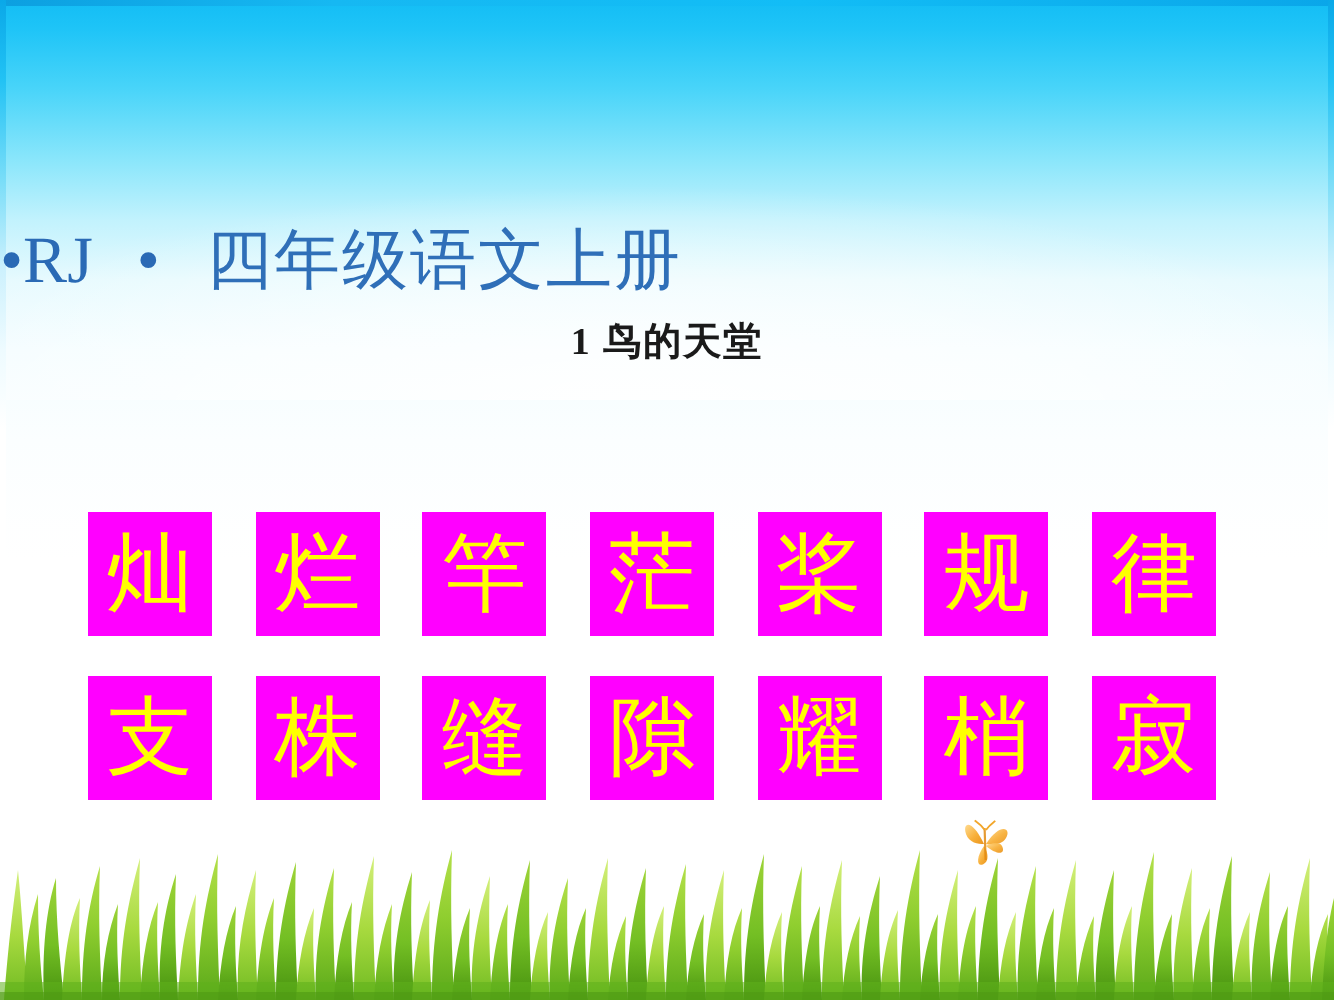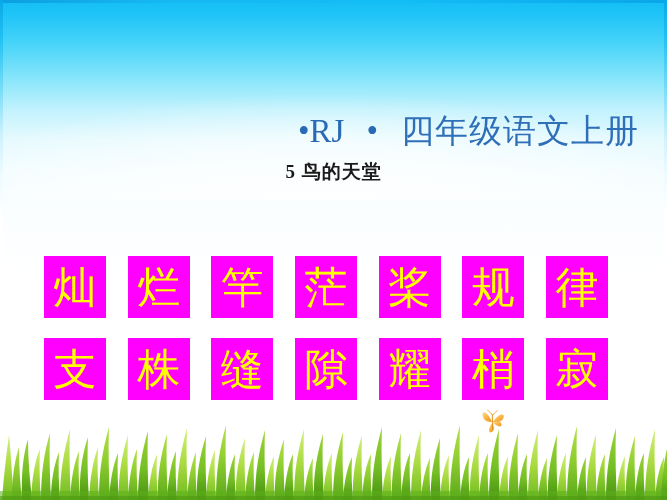--- a/index.html
+++ b/index.html
@@ -66,21 +66,21 @@
     width: 667px; height: 3px;
     background: linear-gradient(to right, #0c9fe0, #16b8f2 25%, #12bdf6 60%, #0aa6e9);
   }
 
   
   .title-main {
     position: absolute;
     left: 0;
     top: 112px;
     width: 639px;
-    text-align: right;
+    text-align: left;
     font-family: "Liberation Serif", serif;
     font-size: 33px;
     line-height: 38px;
     color: #2a6ab5;
     letter-spacing: 1px;
     white-space: nowrap;
   }
   .title-main .rj { letter-spacing: 0px; }
   .title-main .sp { display: inline-block; width: 22px; }
   .title-main .cn { color: #2f6fb8; }
@@ -170,21 +170,21 @@
   <div class="bg-base"></div>
   <div class="bg-sheen"></div>
   <div class="edge-top"></div>
   <div class="edge-left"></div>
   <div class="edge-right"></div>
 
   <div class="title-main">
     <span class="rj">•RJ</span><span class="sp"></span><span>•</span><span class="sp"></span><span class="cn">四年级语文上册</span>
   </div>
 
-  <div class="title-sub">5  鸟的天堂</div>
+  <div class="title-sub">1  鸟的天堂</div>
 
 
   <div class="tile-grid">
     <div class="tile-row row1">
       <div class="tile">灿</div>
       <div class="tile">烂</div>
       <div class="tile">竿</div>
       <div class="tile">茫</div>
       <div class="tile">桨</div>
       <div class="tile">规</div>

